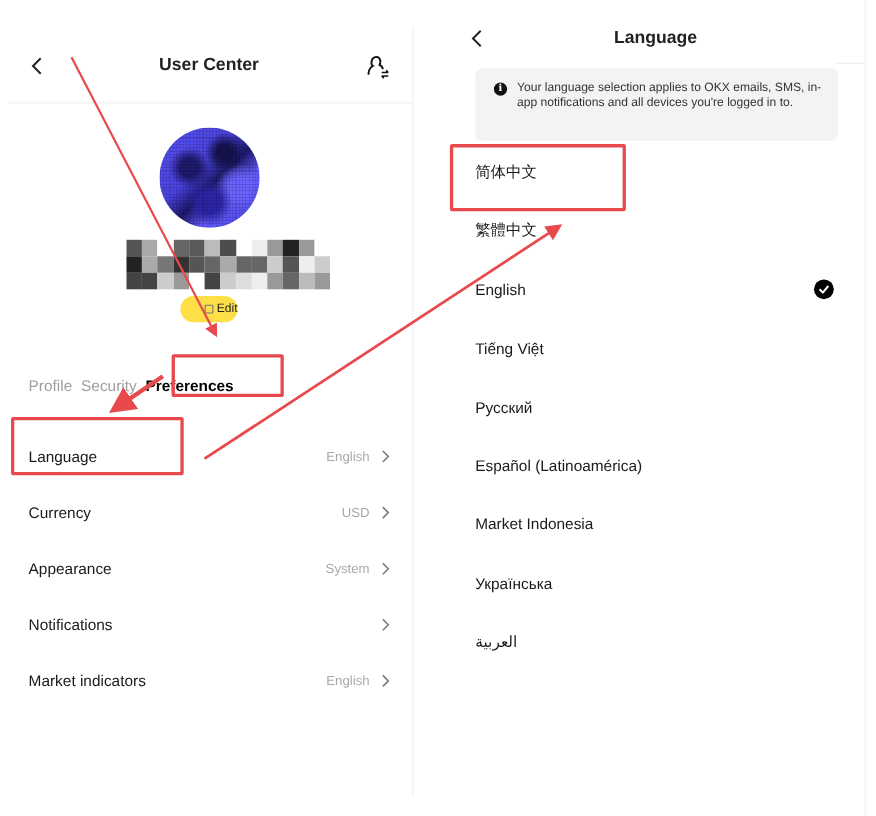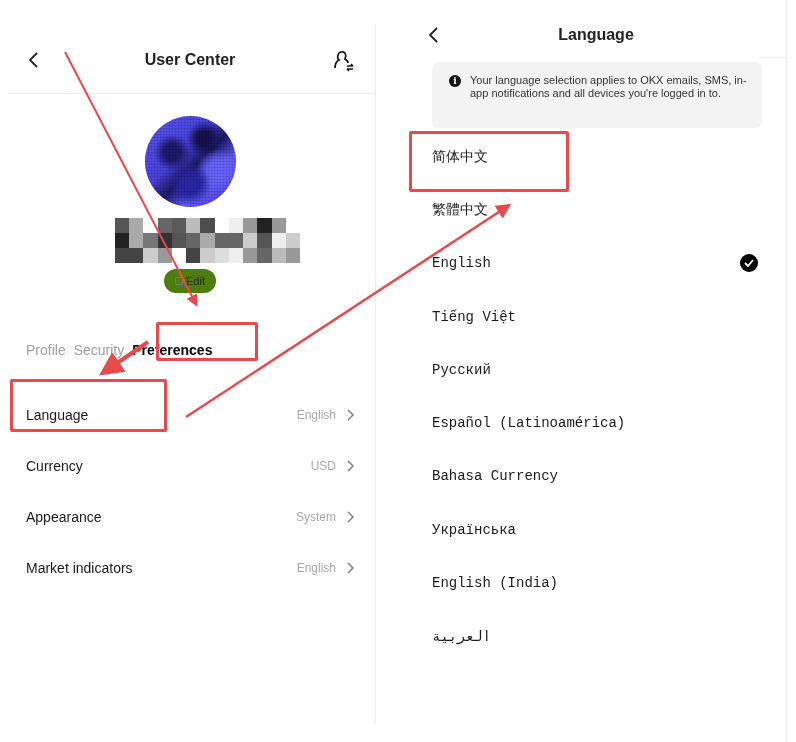--- a/index.html
+++ b/index.html
@@ -28,22 +28,22 @@
         linear-gradient(135deg, #5a52f5 0%, #4a43e0 40%, #1c1868 55%, #6059f7 70%, #4d46e8 100%);
     }
     .avatar::after { content: ""; position: absolute; inset: 0;
       background-image: repeating-linear-gradient(0deg, rgba(0,0,0,.12) 0 1px, transparent 1px 3px),
                         repeating-linear-gradient(90deg, rgba(0,0,0,.1) 0 1px, transparent 1px 3px); }
 
     .username-mosaic { position: absolute; left: 115px; top: 206px; width: 185px; height: 45px; display: grid;
       grid-template-columns: repeat(13, 1fr); grid-template-rows: repeat(3, 1fr); }
     .username-mosaic span { display: block; }
 
-    .edit-btn { position: absolute; left: 164px; top: 257px; width: 52px; height: 24px; border-radius: 12px; background: #4d7c0f;
-      font-size: 11px; color: #222; display: flex; align-items: center; justify-content: center; gap: 3px; cursor: pointer; }
+    .edit-btn { position: absolute; left: 164px; top: 257px; width: 52px; height: 24px; border-radius: 12px; background: #fde047;
+      font-size: 11px; color: #222; display: flex; align-items: center; justify-content: flex-end; gap: 3px; cursor: pointer; }
     .edit-btn .pen { width: 8px; height: 8px; border: 1px solid #777; border-radius: 1px; }
 
     .tabs { position: absolute; left: 26px; top: 330px; display: flex; gap: 8px; font-size: 14px; }
     .tab { color: #a0a0a0; cursor: pointer; }
     .tab.active { color: #000; font-weight: bold; }
 
     .pref-list { position: absolute; left: 0; top: 377px; width: 376px; }
     .pref-row { height: 51px; display: flex; align-items: center; justify-content: space-between; padding: 0 22px 0 26px; cursor: pointer; }
     .pref-label { font-size: 14px; color: #1a1a1a; }
     .pref-right { display: flex; align-items: center; gap: 10px; }
@@ -53,21 +53,21 @@
     .updown .up { color: #7cc23b; }
     .updown .down { color: #e8447a; }
 
     
     .info-box { position: absolute; left: 432px; top: 62px; width: 330px; height: 66px; background: #f3f3f3; border-radius: 6px;
       padding: 12px 12px 0 38px; font-size: 11px; line-height: 13px; color: #333; }
     .info-icon { position: absolute; left: 449px; top: 75px; width: 12px; height: 12px; border-radius: 50%; background: #111;
       color: #fff; font-size: 9px; font-weight: bold; display: flex; align-items: center; justify-content: center; font-family: "DejaVu Serif", serif; }
 
     .lang-list { position: absolute; left: 376px; top: 130px; width: 410px; }
-    .lang-row { height: 53.3px; display: flex; align-items: center; justify-content: space-between; padding: 0 28px 0 56px; cursor: pointer; font-family: Liberation Mono, monospace; }
+    .lang-row { height: 53.3px; display: flex; align-items: center; justify-content: space-between; padding: 0 28px 0 56px; cursor: pointer; }
     .lang-label { font-size: 14px; color: #1a1a1a; }
     .check { width: 18px; height: 18px; border-radius: 50%; background: #000; display: flex; align-items: center; justify-content: center; }
     .check svg { width: 10px; height: 8px; }
 
     
     .annot-box { position: absolute; border: 3px solid #e8494d; border-radius: 2px; pointer-events: none; }
     .overlay { position: absolute; left: 0; top: 0; width: 796px; height: 742px; pointer-events: none; }
   </style>
 </head>
 <body>
@@ -162,20 +162,28 @@
     <div class="pref-row">
       <span class="pref-label">Appearance</span>
       <span class="pref-right">
         <span class="pref-value">System</span>
         <svg class="chev" viewBox="0 0 8 12">
             <path d="M2 1 L7 6 L2 11" fill="none" stroke="#777" stroke-width="1.4"></path>
           </svg>
       </span>
     </div>
     <div class="pref-row">
+      <span class="pref-label">Notifications</span>
+      <span class="pref-right">
+        <svg class="chev" viewBox="0 0 8 12">
+            <path d="M2 1 L7 6 L2 11" fill="none" stroke="#777" stroke-width="1.4"></path>
+          </svg>
+      </span>
+    </div>
+    <div class="pref-row">
       <span class="pref-label">Market indicators</span>
       <span class="pref-right">
         <span class="pref-value">English</span>
         <svg class="chev" viewBox="0 0 8 12">
             <path d="M2 1 L7 6 L2 11" fill="none" stroke="#777" stroke-width="1.4"></path>
           </svg>
       </span>
     </div>
   </div>
 </div>
@@ -216,27 +224,24 @@
   <div class="lang-row">
       <span class="lang-label">Tiếng Việt</span>
     </div>
   <div class="lang-row">
       <span class="lang-label">Русский</span>
     </div>
   <div class="lang-row">
       <span class="lang-label">Español (Latinoamérica)</span>
     </div>
   <div class="lang-row">
-      <span class="lang-label">Bahasa Currency</span>
+      <span class="lang-label">Market Indonesia</span>
     </div>
   <div class="lang-row">
       <span class="lang-label">Українська</span>
-    </div>
-  <div class="lang-row">
-      <span class="lang-label">English (India)</span>
     </div>
   <div class="lang-row">
       <span class="lang-label">العربية</span>
     </div>
 </div>
 
 <div class="annot-box" style="left:156px; top:322px; width:102px; height:39px;"></div>
 <div class="annot-box" style="left:10px; top:379px; width:157px; height:53px;"></div>
 <div class="annot-box" style="left:409px; top:131px; width:160px; height:61px;"></div>
 

